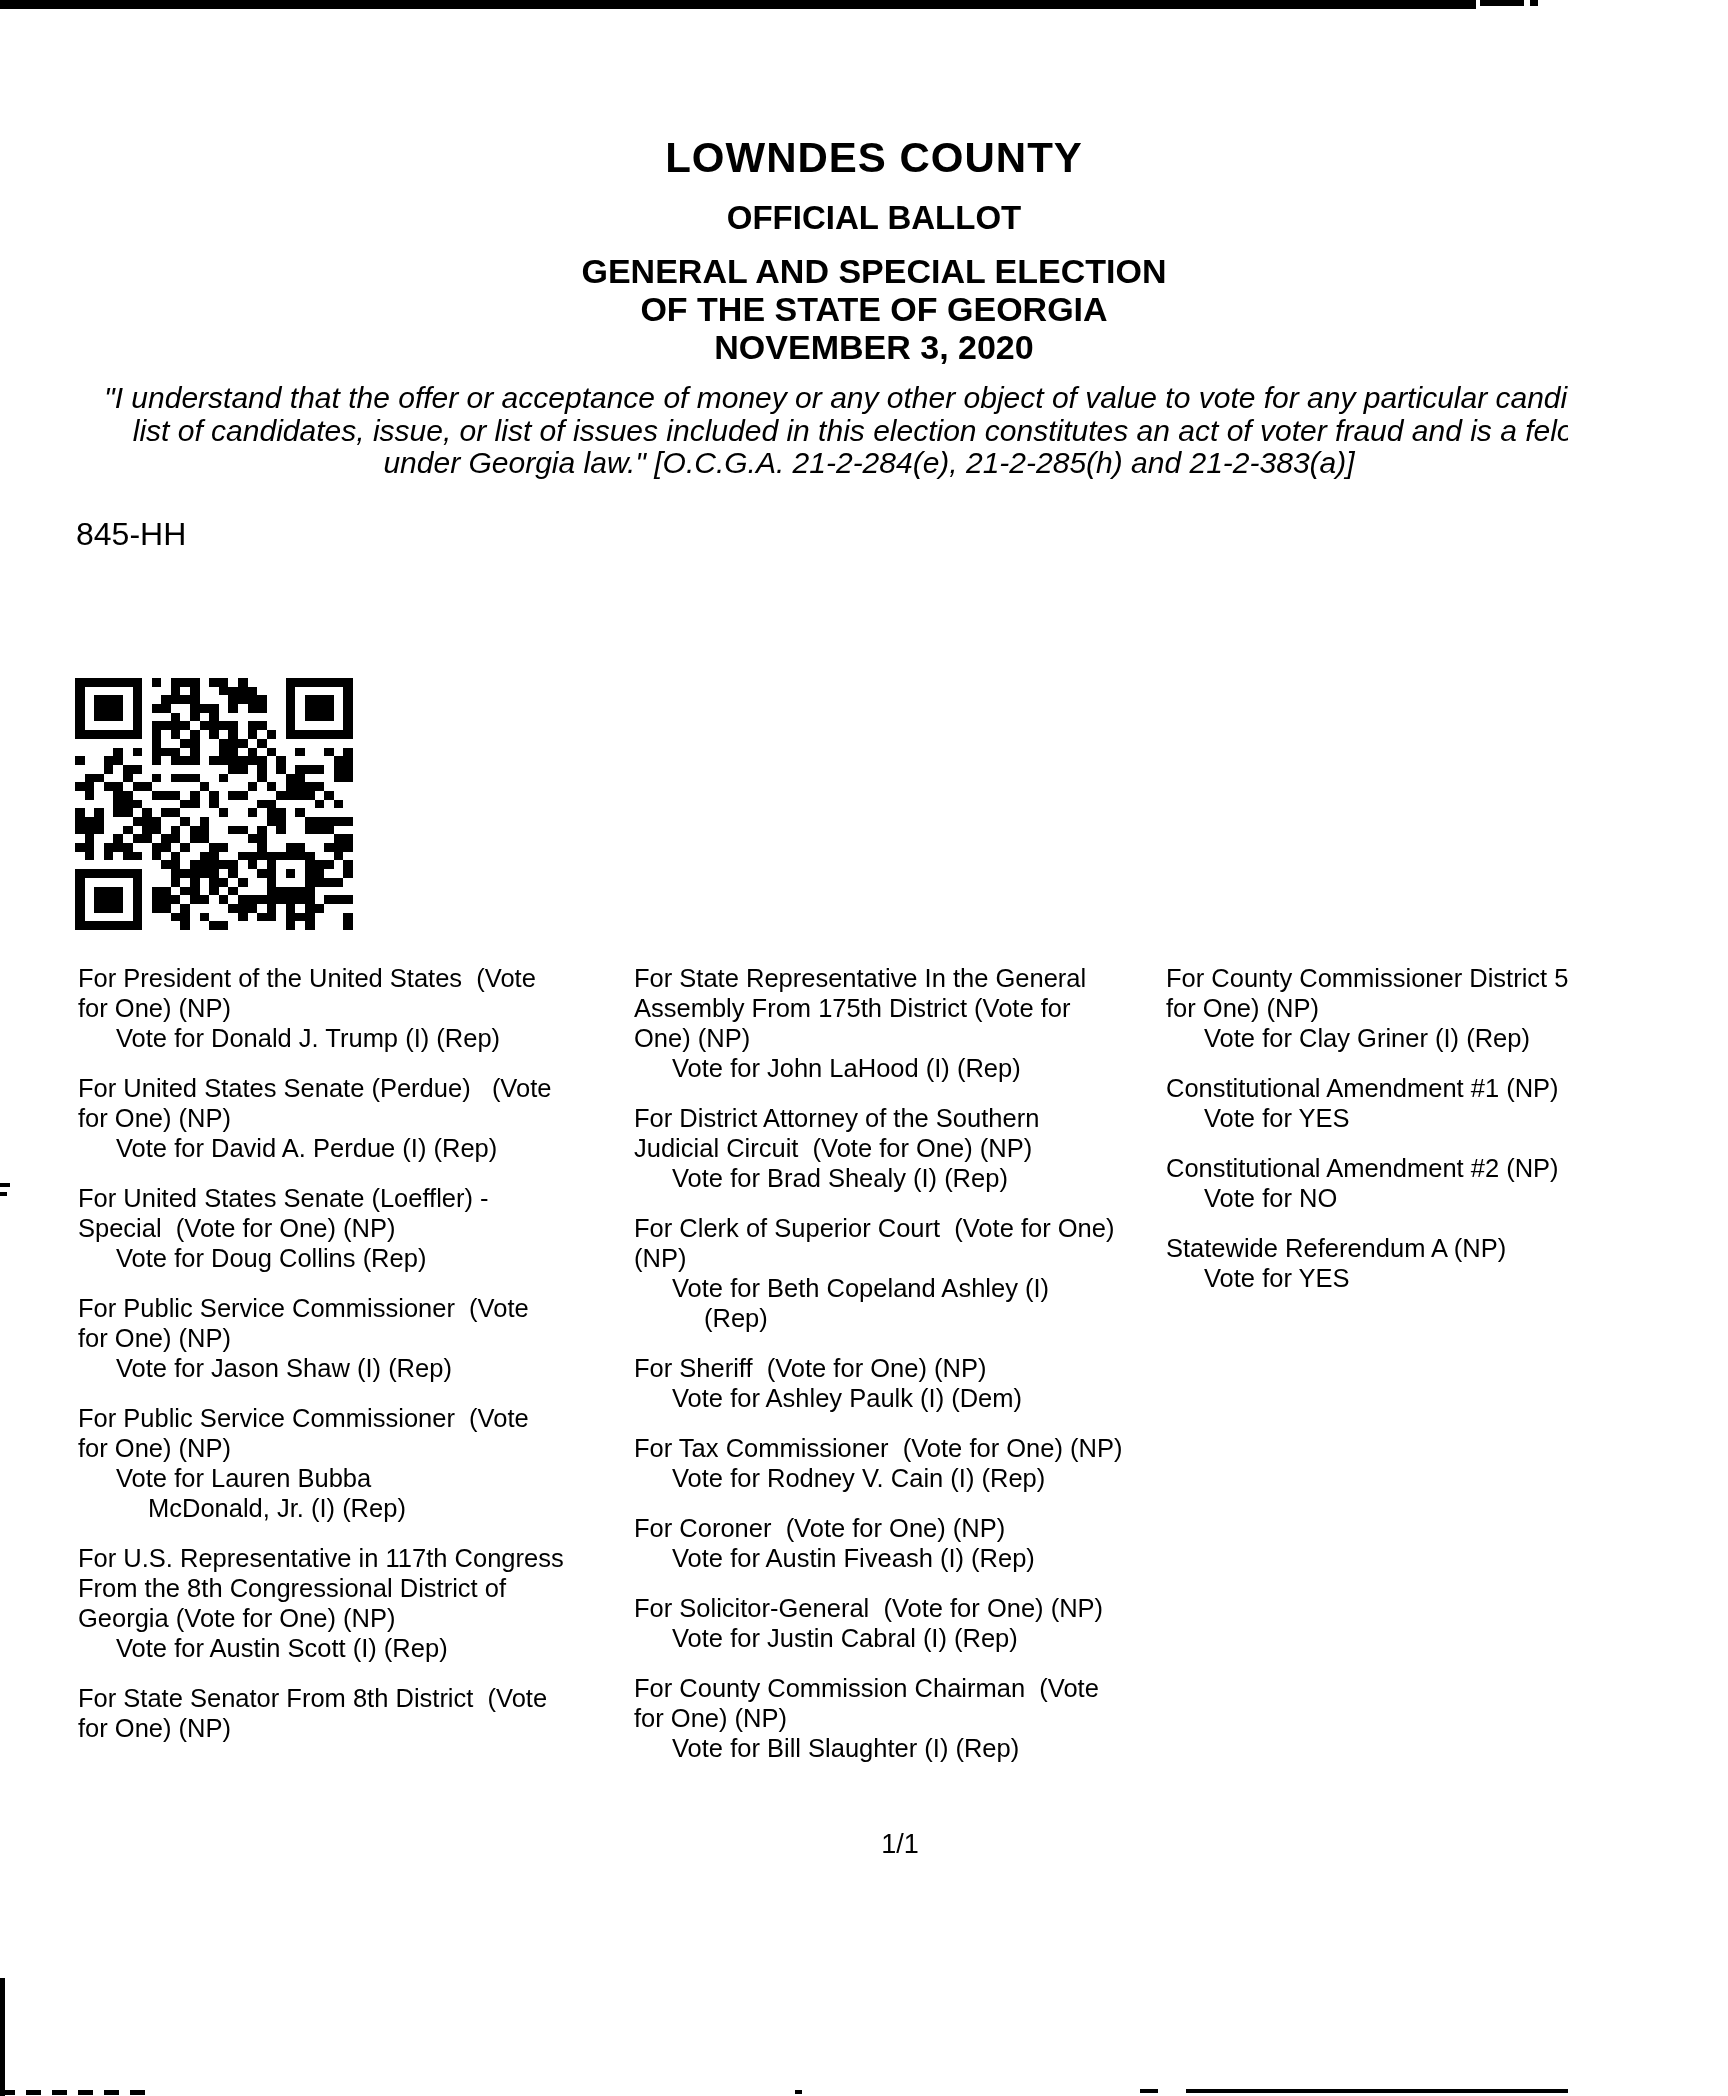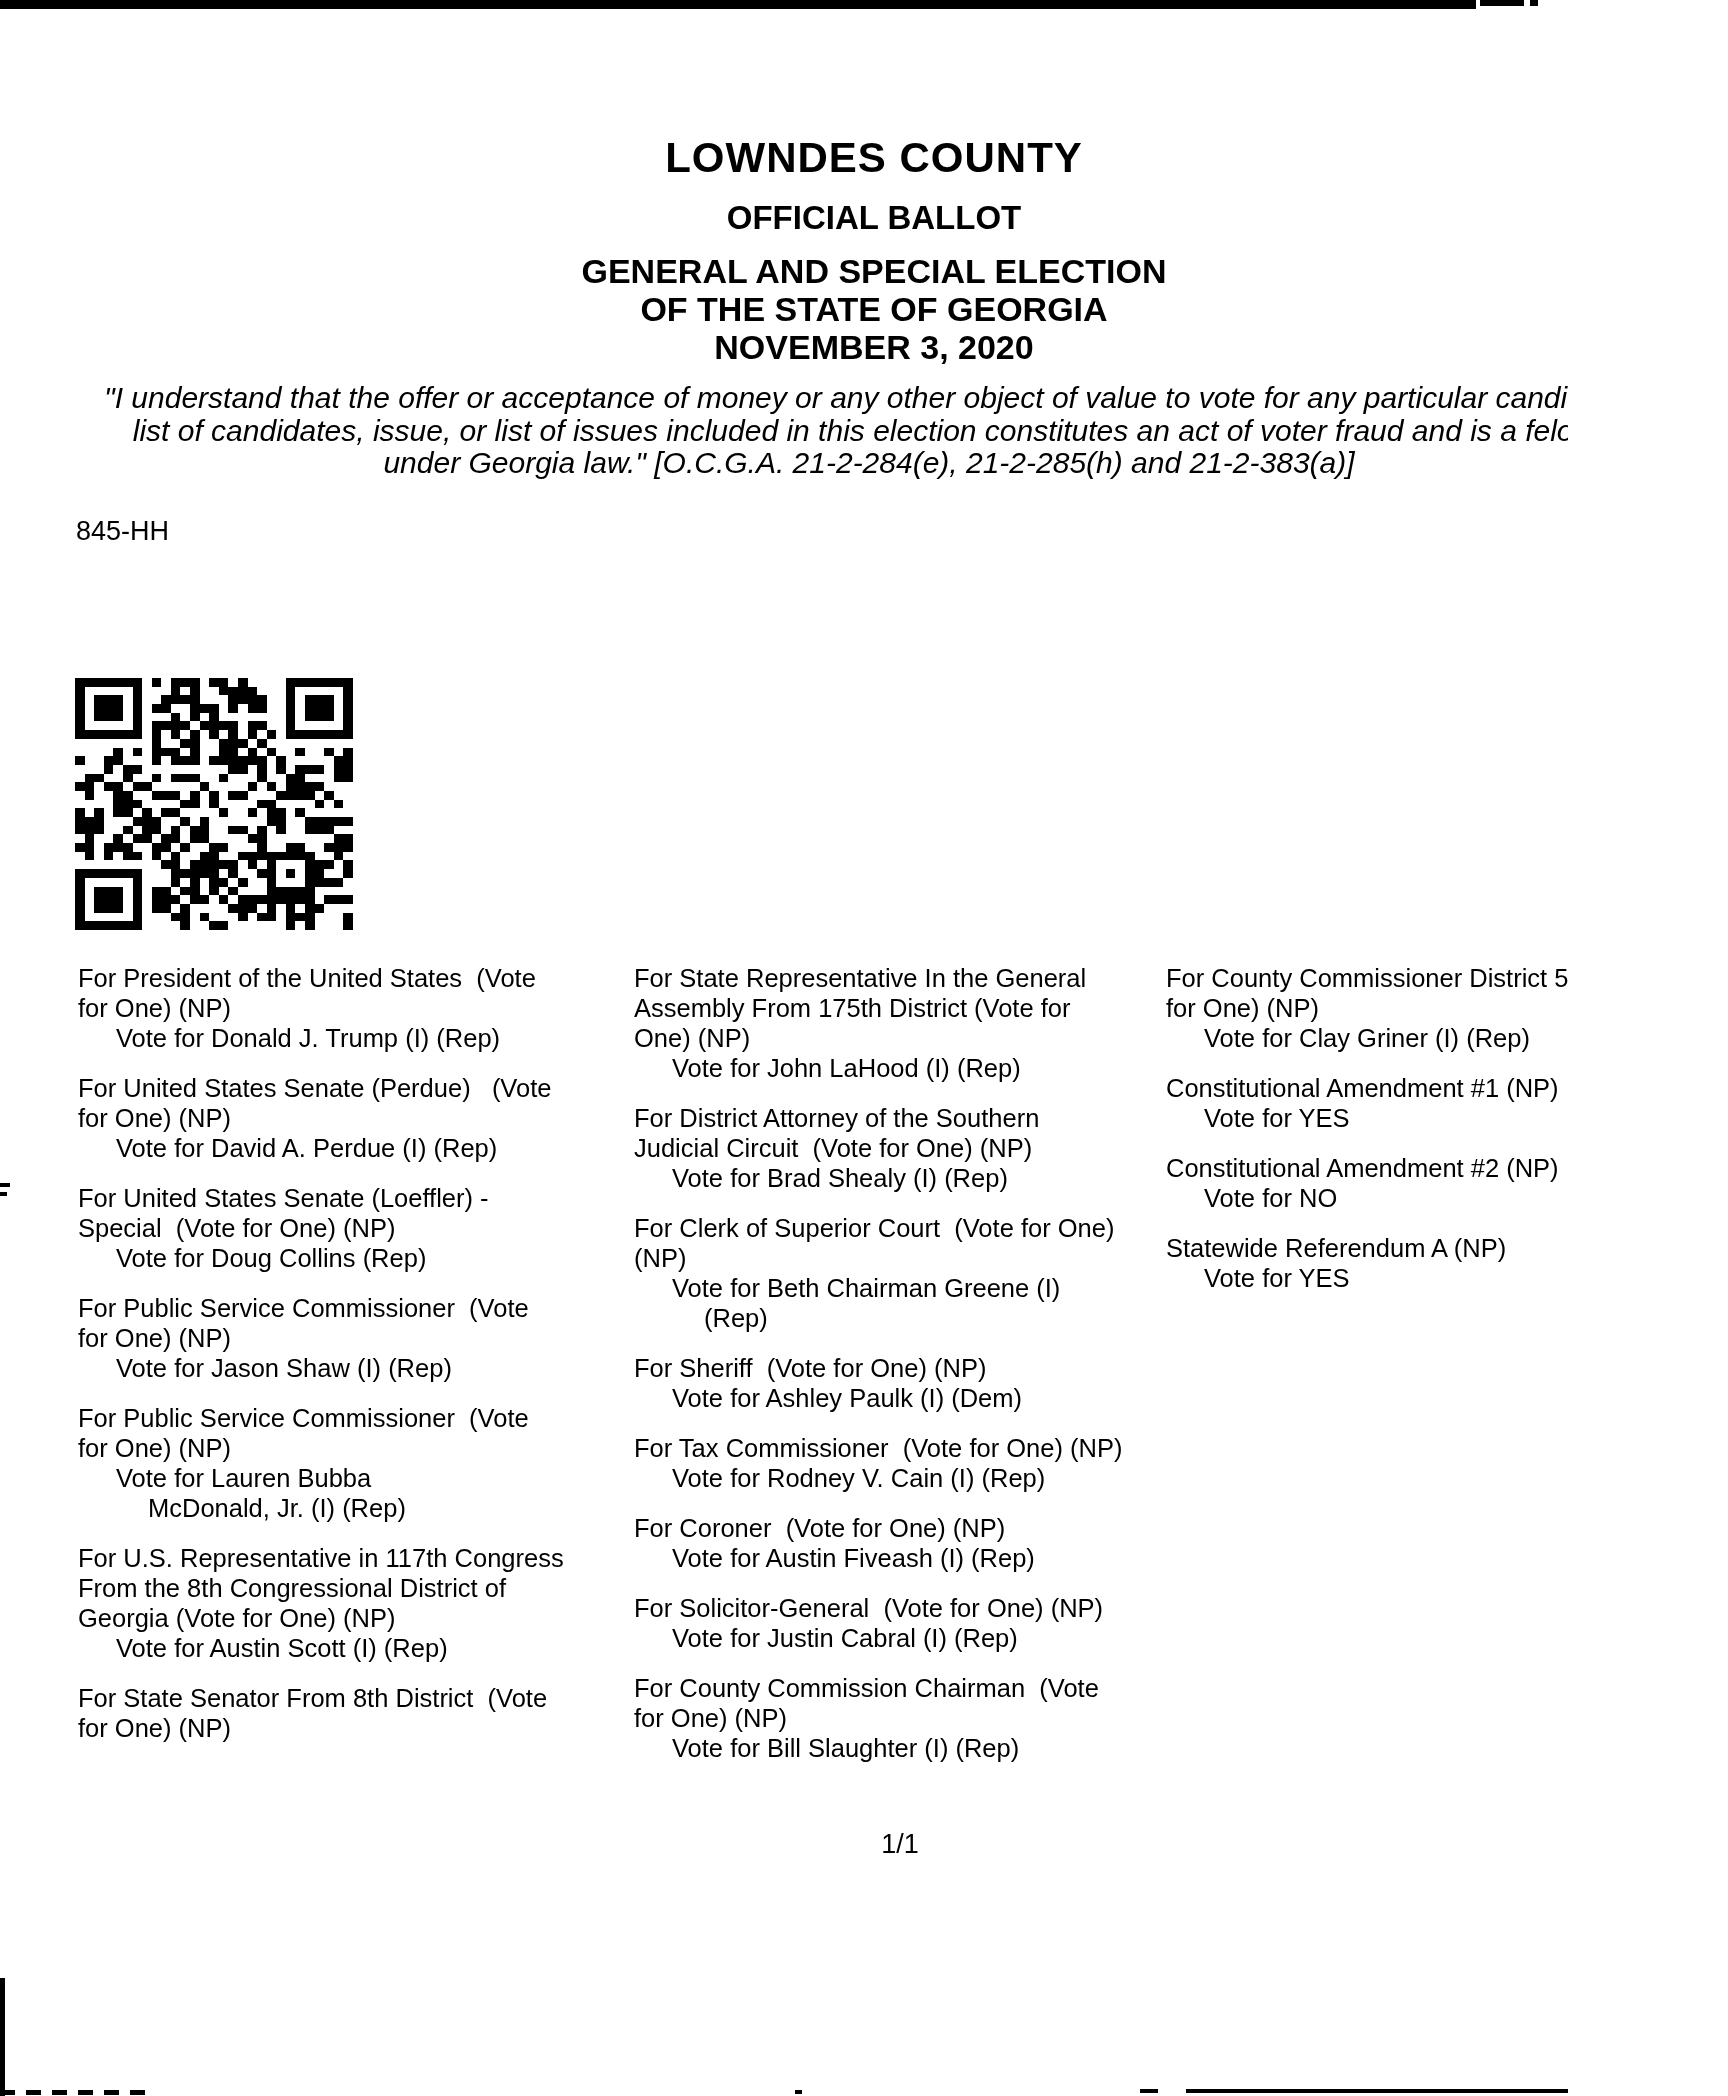--- a/index.html
+++ b/index.html
@@ -64,21 +64,21 @@
     font-style: italic;
     font-size: 30px;
     line-height: 32.5px;
     white-space: pre-wrap;
   }
 
   
   .ballot-code {
     position: absolute;
     left: 76px; top: 516px;
-    font-size: 27px;
+    font-size: 32px;
   }
 
   
   .qr-wrap { position: absolute; left: 75px; top: 678px; width: 278px; height: 252px; }
 
   
   .ballot-column {
     position: absolute;
     top: 963px;
     font-size: 25.5px;
@@ -606,21 +606,21 @@
         <div class="contest-vote">Vote for John LaHood (I) (Rep)</div>
       </div>
       <div class="contest">
         <div class="contest-title">For District Attorney of the Southern
 Judicial Circuit  (Vote for One) (NP)</div>
         <div class="contest-vote">Vote for Brad Shealy (I) (Rep)</div>
       </div>
       <div class="contest">
         <div class="contest-title">For Clerk of Superior Court  (Vote for One)
 (NP)</div>
-        <div class="contest-vote">Vote for Beth Chairman Greene (I)
+        <div class="contest-vote">Vote for Beth Copeland Ashley (I)
 (Rep)</div>
       </div>
       <div class="contest">
         <div class="contest-title">For Sheriff  (Vote for One) (NP)</div>
         <div class="contest-vote">Vote for Ashley Paulk (I) (Dem)</div>
       </div>
       <div class="contest">
         <div class="contest-title">For Tax Commissioner  (Vote for One) (NP)</div>
         <div class="contest-vote">Vote for Rodney V. Cain (I) (Rep)</div>
       </div>

